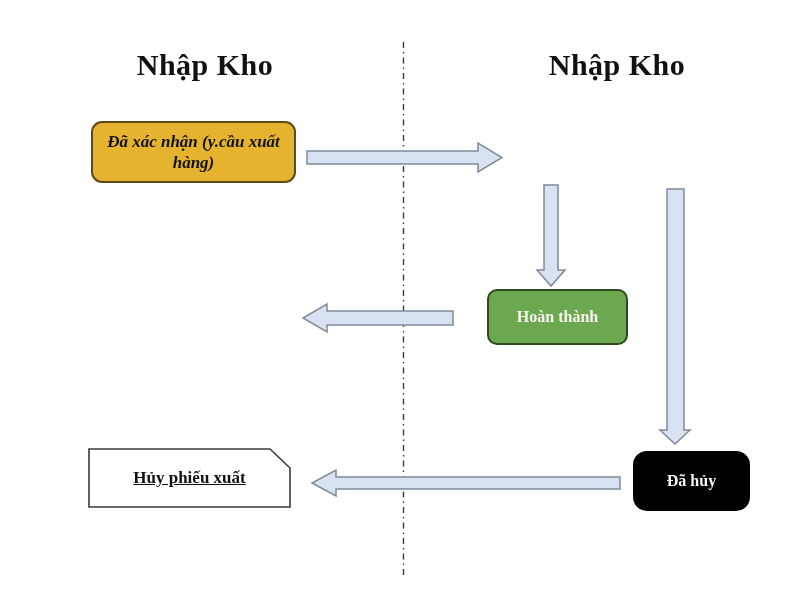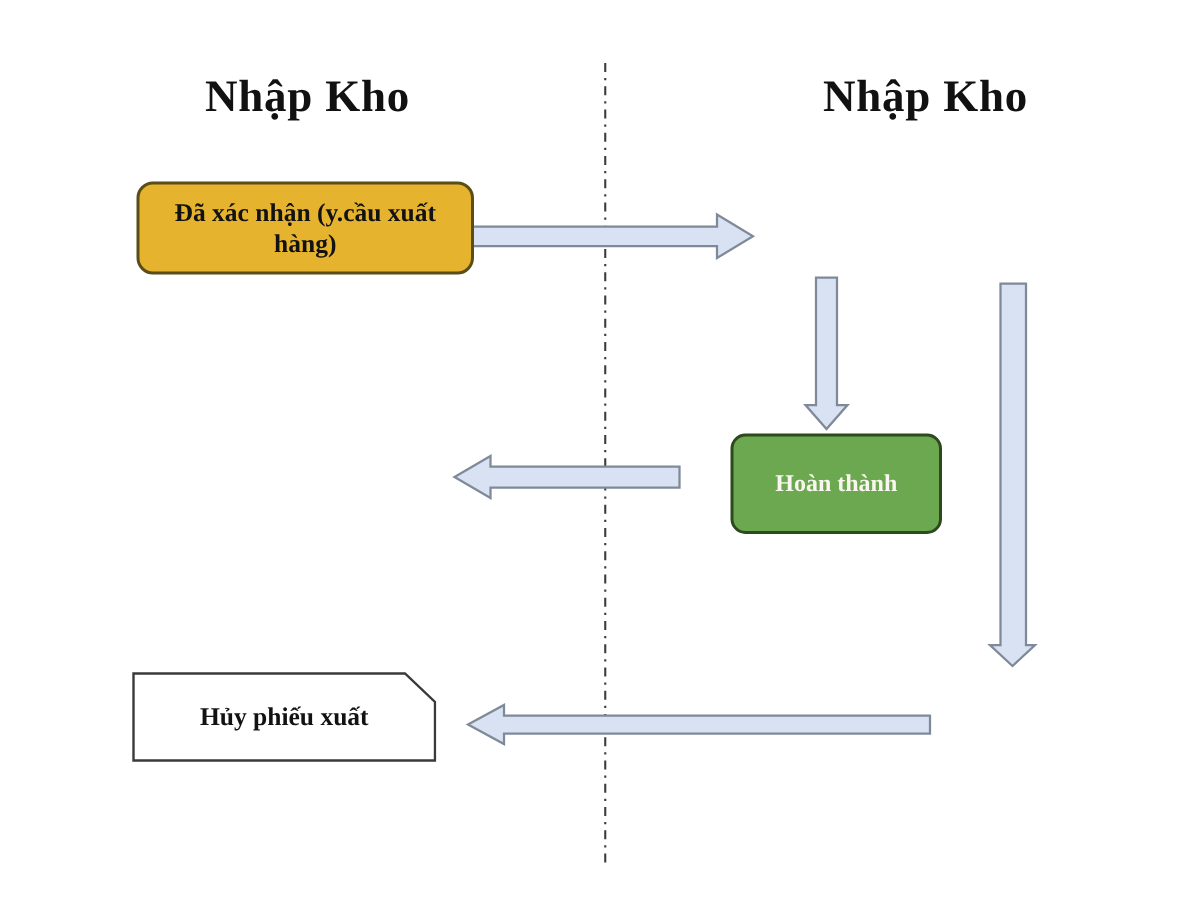--- a/index.html
+++ b/index.html
@@ -15,51 +15,51 @@
     text-align:center;letter-spacing:.5px;
   }
   .title-left{left:110px;top:48px;width:190px;}
   .title-right{left:522px;top:48px;width:190px;font-family:Liberation Serif, serif;}
   .node{
     position:absolute;display:flex;align-items:center;justify-content:center;
     text-align:center;font-weight:bold;box-sizing:border-box;
   }
   .node span{display:block;padding:0 8px;}
   .node-confirmed{
-    left:91px;top:121px;width:225px;height:62px;border-radius:11px;
+    left:91px;top:121px;width:205px;height:62px;border-radius:11px;
     background:var(--node_yellow,#e6b32e);border:2px solid var(--node_yellow_border,#5b4d16);
-    color:#121212;font-size:17px;line-height:1.25;
+    color:#121212;font-size:17px;line-height:1.25;font-style:italic;
   }
   .node-approving{
     left:513px;top:121px;width:207px;height:59px;border-radius:13px;
     background:var(--node_red,#fa0000);border:2px solid var(--node_red_border,#cf0000);
     color:var(--node_red_text,#6b0000);font-size:18px;
   }
   .node-success{
     left:87px;top:286px;width:208px;height:59px;border-radius:12px;
     background:var(--node_green,#6ba84f);border:2px solid var(--node_green_border,#2d4a1e);
     color:#f8f6ee;font-size:17px;
   }
   .node-completed{
-    left:487px;top:289px;width:141px;height:67px;border-radius:10px;
+    left:487px;top:289px;width:141px;height:56px;border-radius:10px;
     background:var(--node_green,#6ba84f);border:2px solid var(--node_green_border,#2d4a1e);
     color:#f8f6ee;font-size:16px;
   }
   .node-cancelled{
     left:633px;top:451px;width:117px;height:60px;border-radius:14px;
     background:var(--node_black,#000000);border:2px solid #000;
     color:#f5f5f5;font-size:16px;
   }
   .node-cancel-slip{
     left:88px;top:448px;width:203px;height:60px;
     color:#121212;font-size:17px;background:transparent;border:none;
   }
   .node-cancel-slip .shape{position:absolute;left:0;top:0;}
   .node-cancel-slip .shape path{fill:#ffffff;stroke:var(--node_white_border,#3a3a3a);stroke-width:1.6;}
-  .node-cancel-slip span{position:relative;}
+  .node-cancel-slip span{position:relative;text-decoration:underline;}
 </style>
 </head>
 <body>
 
 <div class="canvas">
 
   <svg class="layer" viewBox="0 0 800 600">
 
     <line class="divider" x1="403.5" y1="42" x2="403.5" y2="578"></line>
 
@@ -80,20 +80,23 @@
   <div class="node node-confirmed">
     <span>Đã xác nhận (y.cầu xuất hàng)</span>
   </div>
 
 
 
   <div class="node node-completed">
     <span>Hoàn thành</span>
   </div>
 
+  <div class="node node-cancelled">
+    <span>Đã hủy</span>
+  </div>
 
   <div class="node node-cancel-slip">
     <svg class="shape" width="203" height="60" viewBox="0 0 203 60">
       <path d="M1,1 H182 L202,20 V59 H1 Z"></path>
     </svg>
     <span>Hủy phiếu xuất</span>
   </div>
 
 </div>
 

